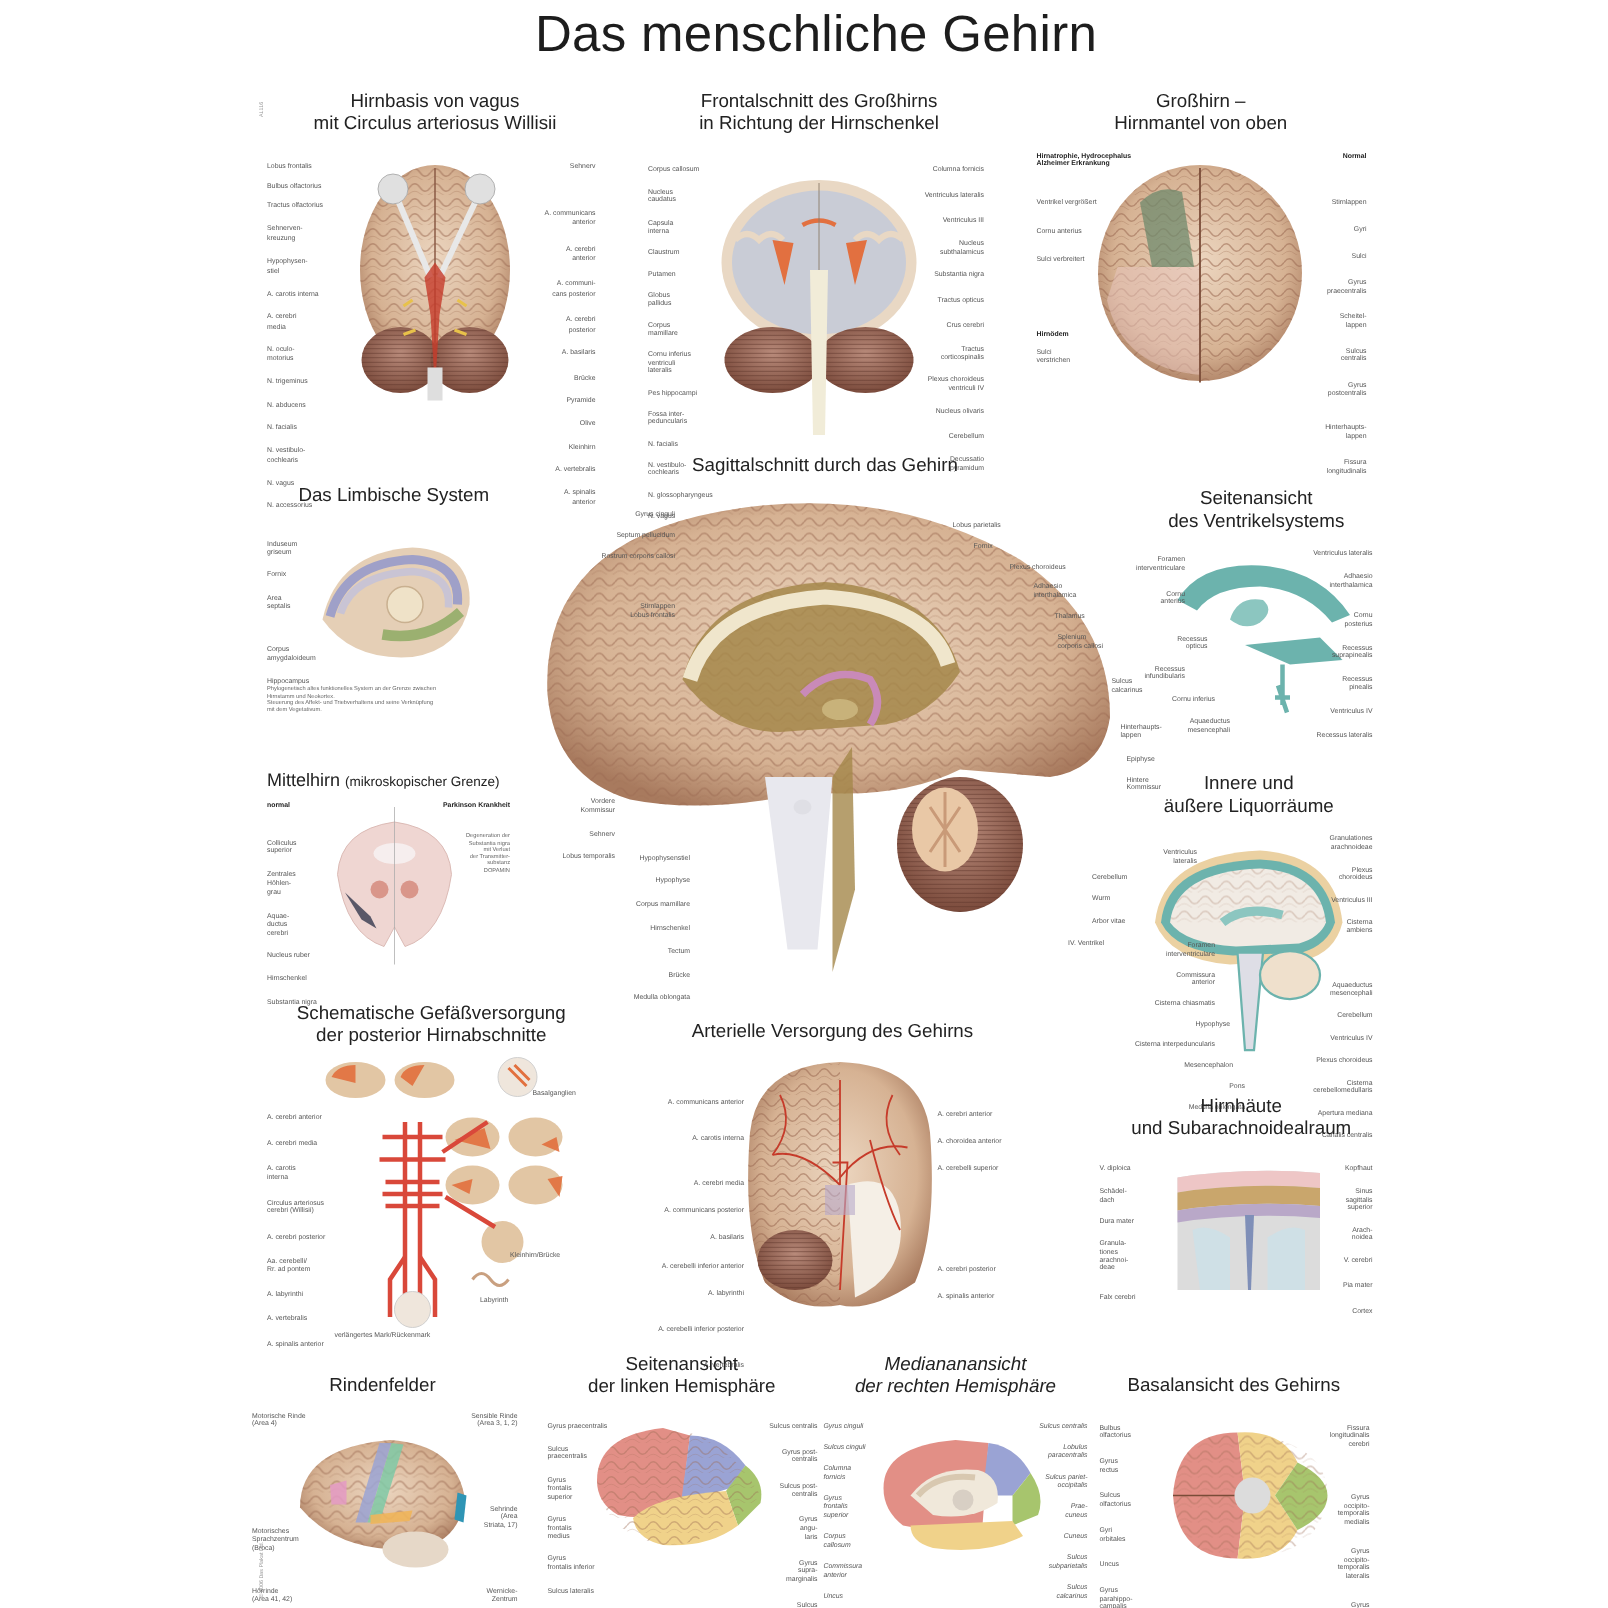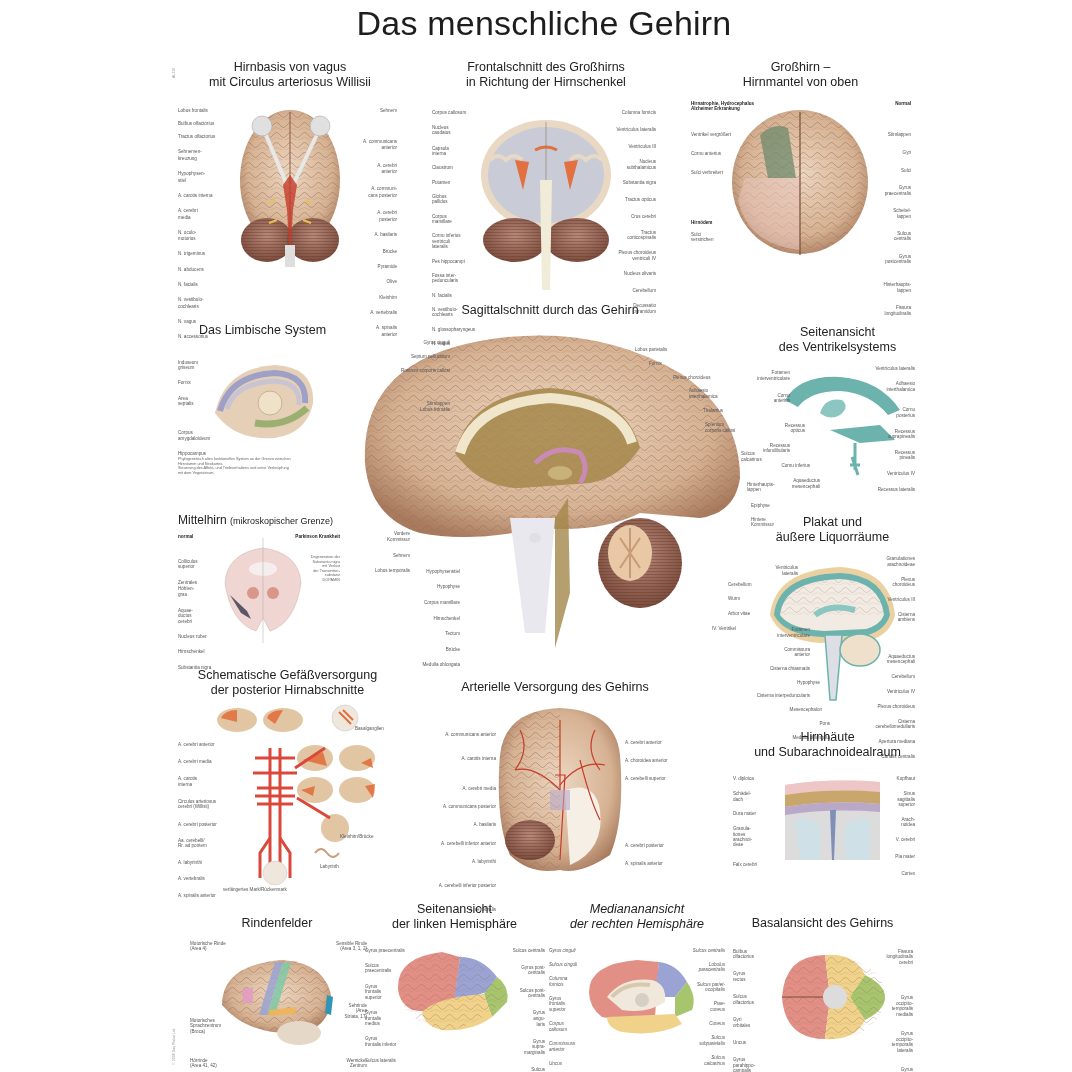--- a/index.html
+++ b/index.html
@@ -372,21 +372,21 @@
 suprapinealis</div>
     <div style="margin-top:5px">Recessus
 pinealis</div>
     <div style="margin-top:5px">Ventriculus IV</div>
     <div style="margin-top:5px">Recessus lateralis</div>
   </div>
 </div>
 
 <div class="panel" style="left:730px;top:515px;width:185px;height:200px;">
   <div class="ptitle" style="top:0;left:10px;">
-    <div>Plakat und</div>
+    <div>Innere und</div>
     <div>äußere Liquorräume</div>
   </div>
   <svg width="185" height="200">
     <path d="M40 100 Q45 55 110 52 Q160 55 165 100 Q160 120 140 125 L90 128 Q50 125 40 100 Z" fill="#ebd1a2"></path>
     <path d="M44 100 Q48 60 110 58 Q155 60 160 100 Q155 115 138 120 L92 122 Q54 120 44 100 Z" fill="#6cb3ad"></path>
     <path d="M50 100 Q54 66 110 64 Q150 66 154 100 Q150 110 136 114 L94 116 Q60 114 50 100 Z" fill="#f1ebe4"></path>
     <path d="M50 100 Q54 66 110 64 Q150 66 154 100" fill="url(#pGyri)" opacity="0.5"></path>
     <path d="M85 100 Q100 88 125 95" stroke="#8cc6c0" stroke-width="6" fill="none"></path>
     <path d="M95 120 L112 120 L106 185 L100 185 Z" fill="#dedee6" stroke="#6cb3ad" stroke-width="1.5"></path>
     <ellipse cx="130" cy="135" rx="20" ry="16" fill="#efe0cc" stroke="#6cb3ad" stroke-width="1.5"></ellipse>
@@ -547,21 +547,21 @@
 sagittalis
 superior</div>
     <div style="margin-top:4px">Arach-
 noidea</div>
     <div style="margin-top:4px">V. cerebri</div>
     <div style="margin-top:6px">Pia mater</div>
     <div style="margin-top:6px">Cortex</div>
   </div>
 </div>
 
-<div class="panel" style="left:187px;top:915px;width:180px;height:157px;">
+<div class="panel" style="left:165px;top:915px;width:180px;height:157px;">
   <div class="ptitle" style="top:1px;">Rindenfelder</div>
   <svg width="180" height="157">
     <path d="M35 90 Q35 50 95 45 Q140 48 145 85 Q140 115 110 118 Q60 120 35 90 Z" fill="url(#gBrain)"></path>
     <path d="M35 90 Q35 50 95 45 Q140 48 145 85 Q140 115 110 118 Q60 120 35 90 Z" fill="url(#pGyri)"></path>
     <path d="M88 47 L96 47 L80 100 L72 100 Z" fill="#9aa3d4" opacity="0.85"></path>
     <path d="M96 47 L104 48 L88 100 L80 100 Z" fill="#7fc9a6" opacity="0.85"></path>
     <path d="M55 75 L66 72 L66 88 L56 88 Z" fill="#e49ac4" opacity="0.85"></path>
     <path d="M82 95 L110 92 L108 99 L82 101 Z" fill="#f0b55a" opacity="0.9"></path>
     <path d="M140 80 L146 82 L144 100 L138 98 Z" fill="#2f95b5"></path>
     <ellipse cx="112" cy="118" rx="22" ry="12" fill="#e6d8c8"></ellipse>

